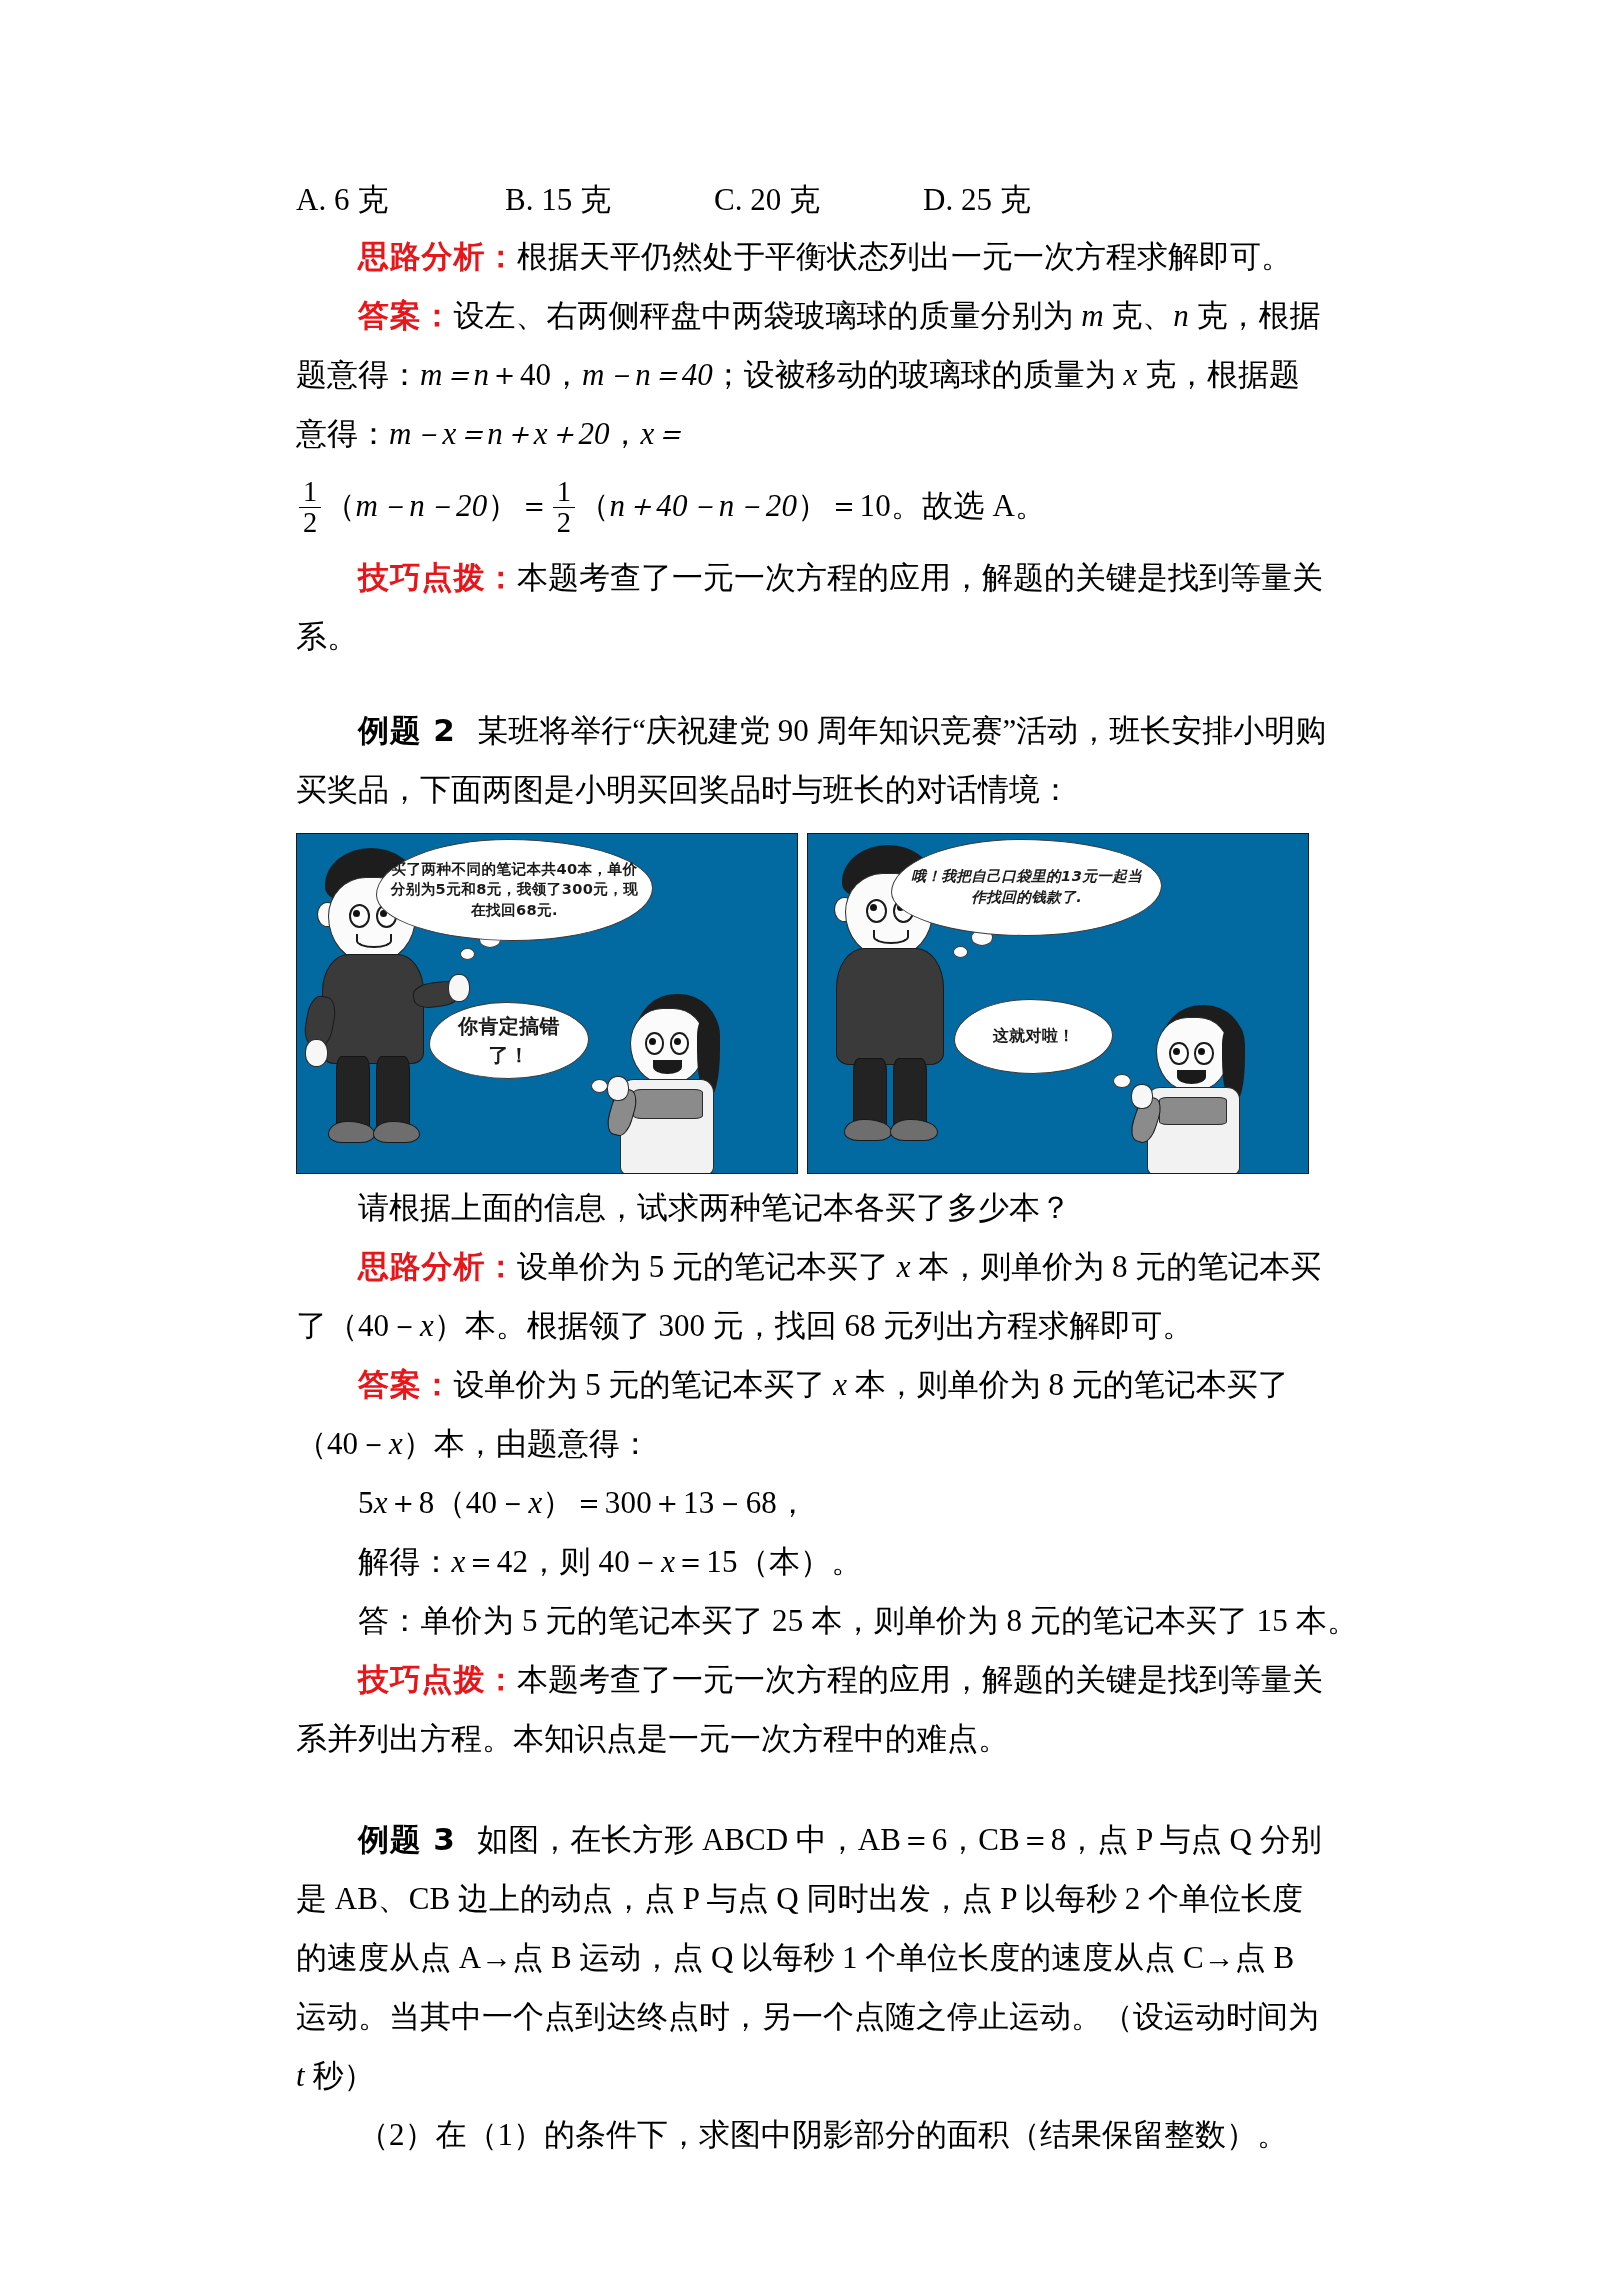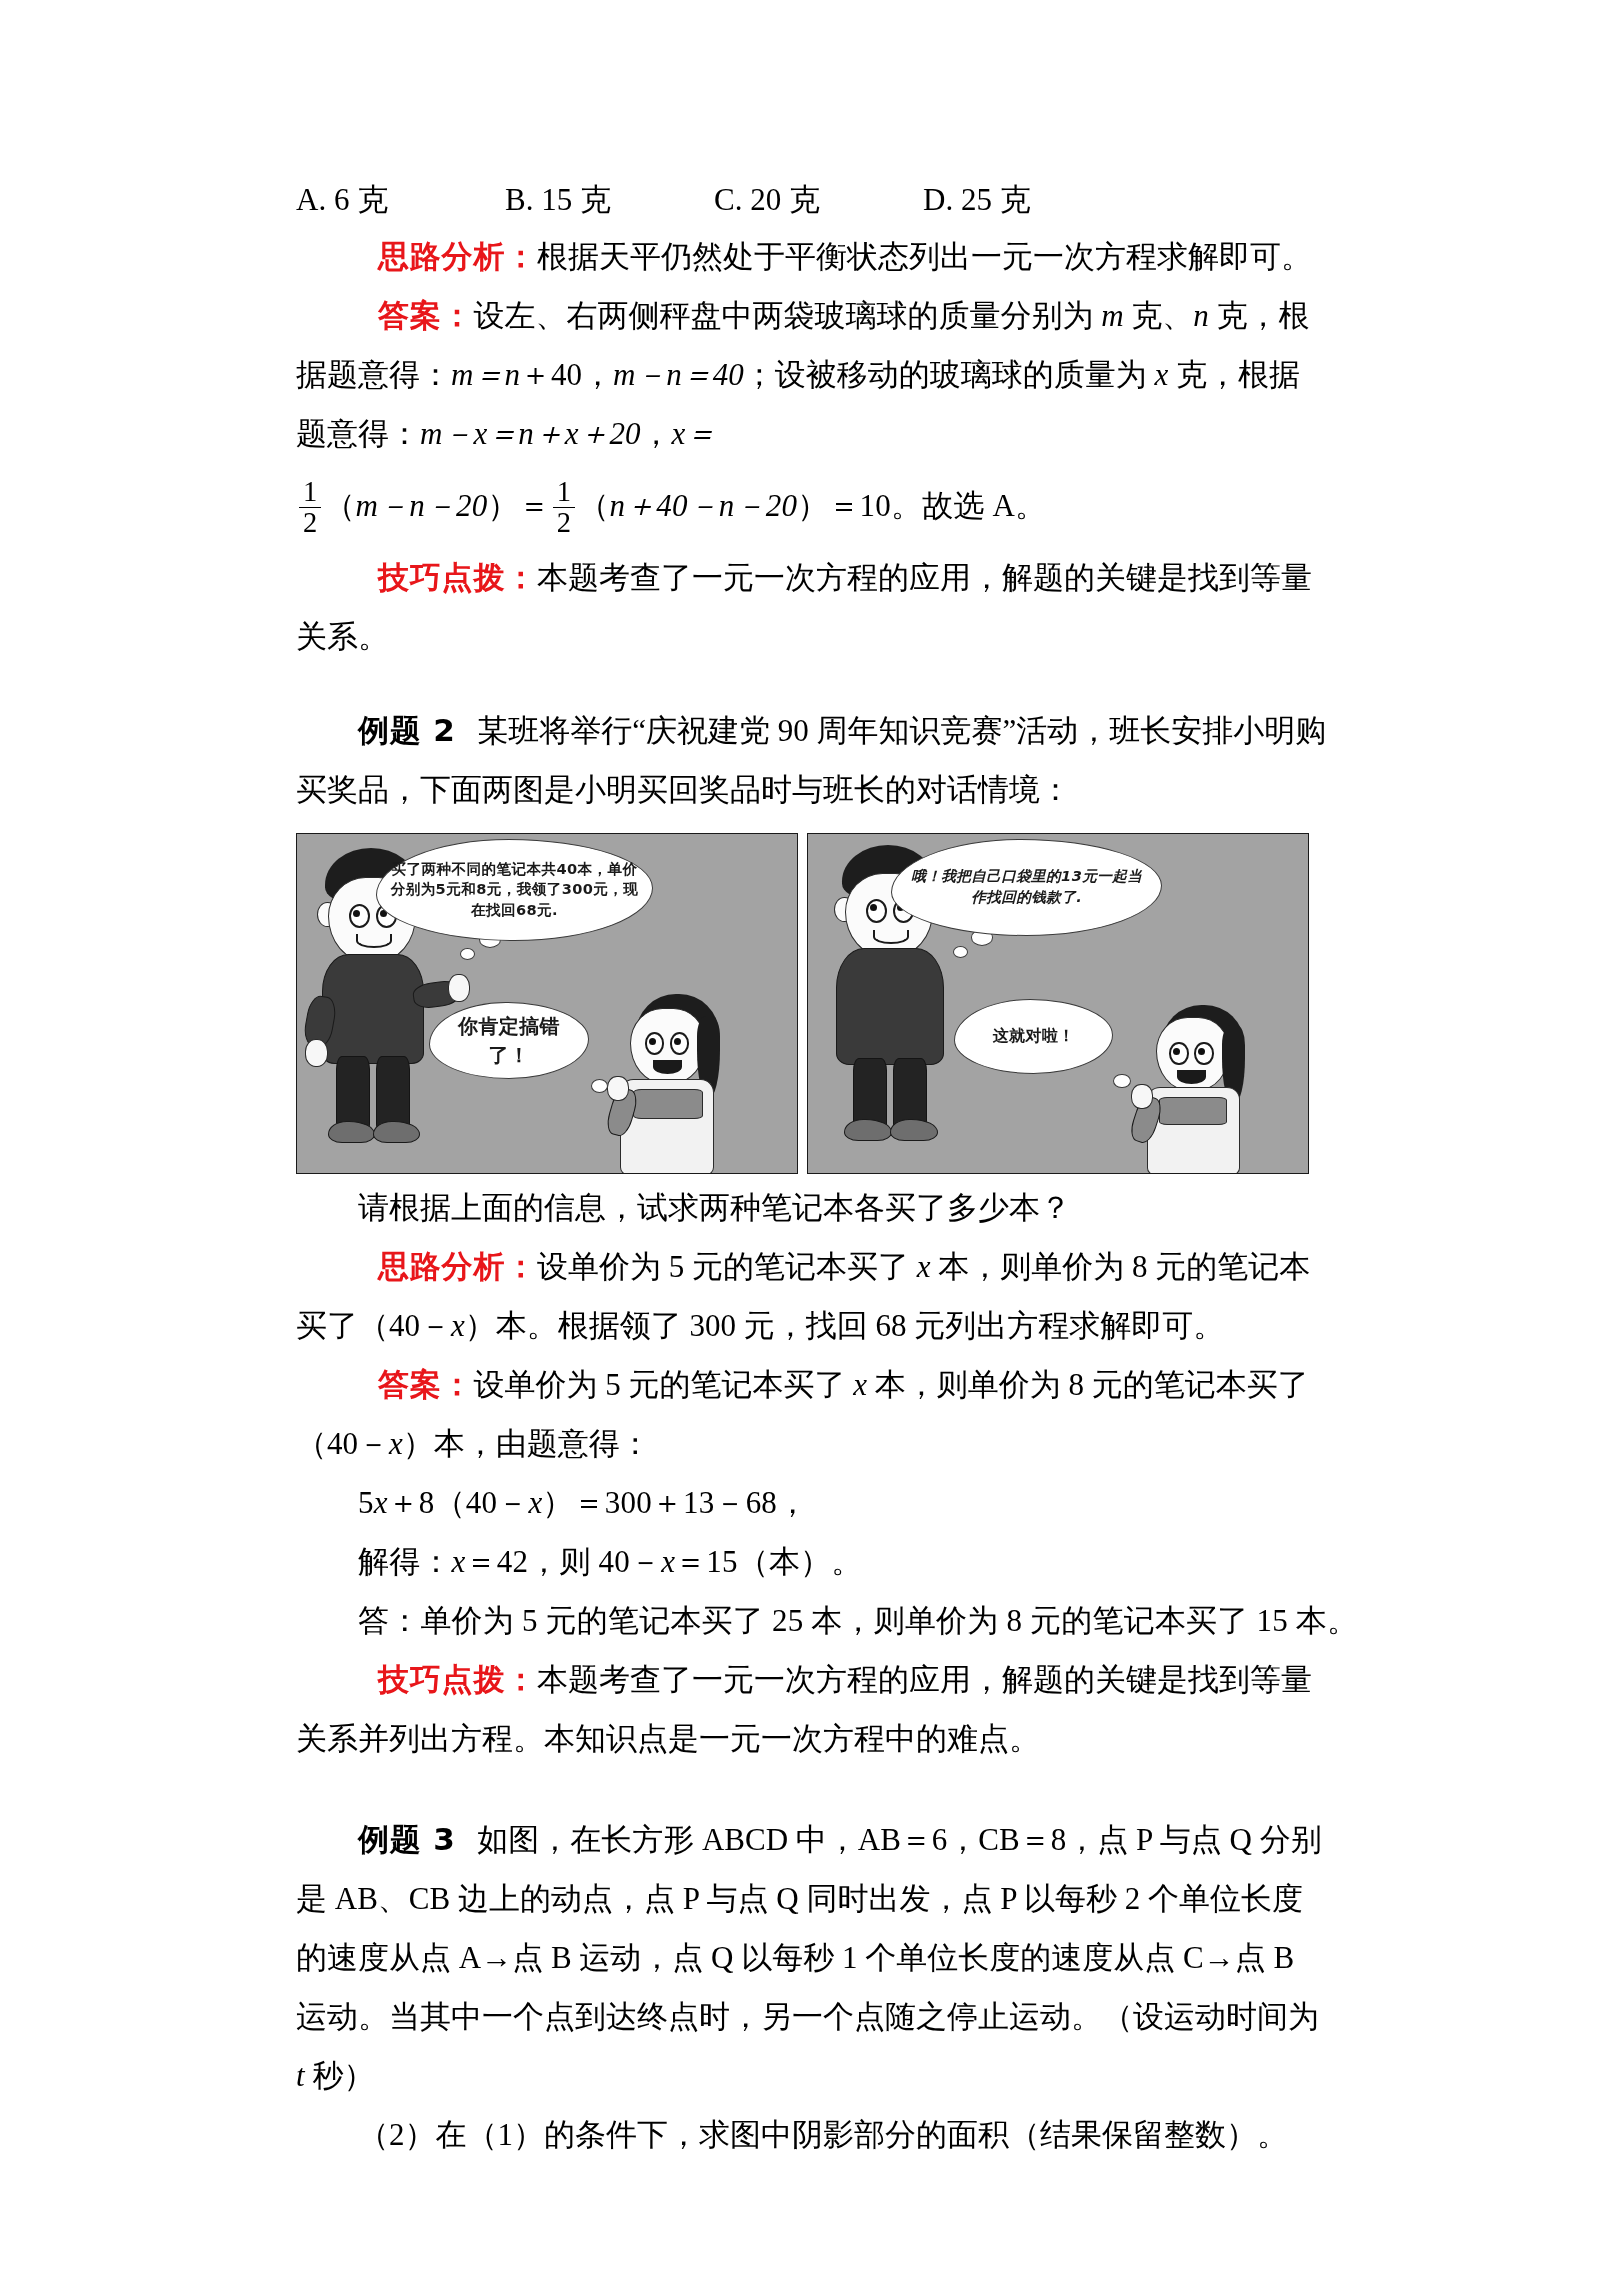--- a/index.html
+++ b/index.html
@@ -38,21 +38,20 @@
     font-size: 31px;
     line-height: 59px;
     white-space: normal;
   }
   .indent { text-indent: 62px; }
   .red {
     color: #e8161a;
     font-family: "DejaVu Sans", "Liberation Sans", sans-serif;
     font-weight: bold;
     letter-spacing: 0.8px;
-    margin-left: 20px;
   }
   .ex-label {
     font-family: "DejaVu Sans", "Liberation Sans", sans-serif;
     font-weight: bold;
     letter-spacing: 0.8px;
   }
   .mi {
     font-style: italic;
     font-family: "Liberation Serif", "DejaVu Serif", serif;
   }
@@ -82,21 +81,21 @@
     height: 339px;
     display: flex;
     gap: 9.2px;
     justify-content: flex-start;
   }
   .panel {
     position: relative;
     width: 500px;
     height: 339px;
     border: 1.5px solid #1a1a1a;
-    background: #a3a3a3;
+    background: #0369a1;
     overflow: hidden;
   }
   .bubble {
     position: absolute;
     background: #fff;
     border: 1.5px solid #3a3a3a;
     border-radius: 48% 52% 50% 50% / 55% 48% 52% 45%;
     font-family: "DejaVu Sans", "Liberation Sans", sans-serif;
     font-weight: bold;
     color: #1a1a1a;

